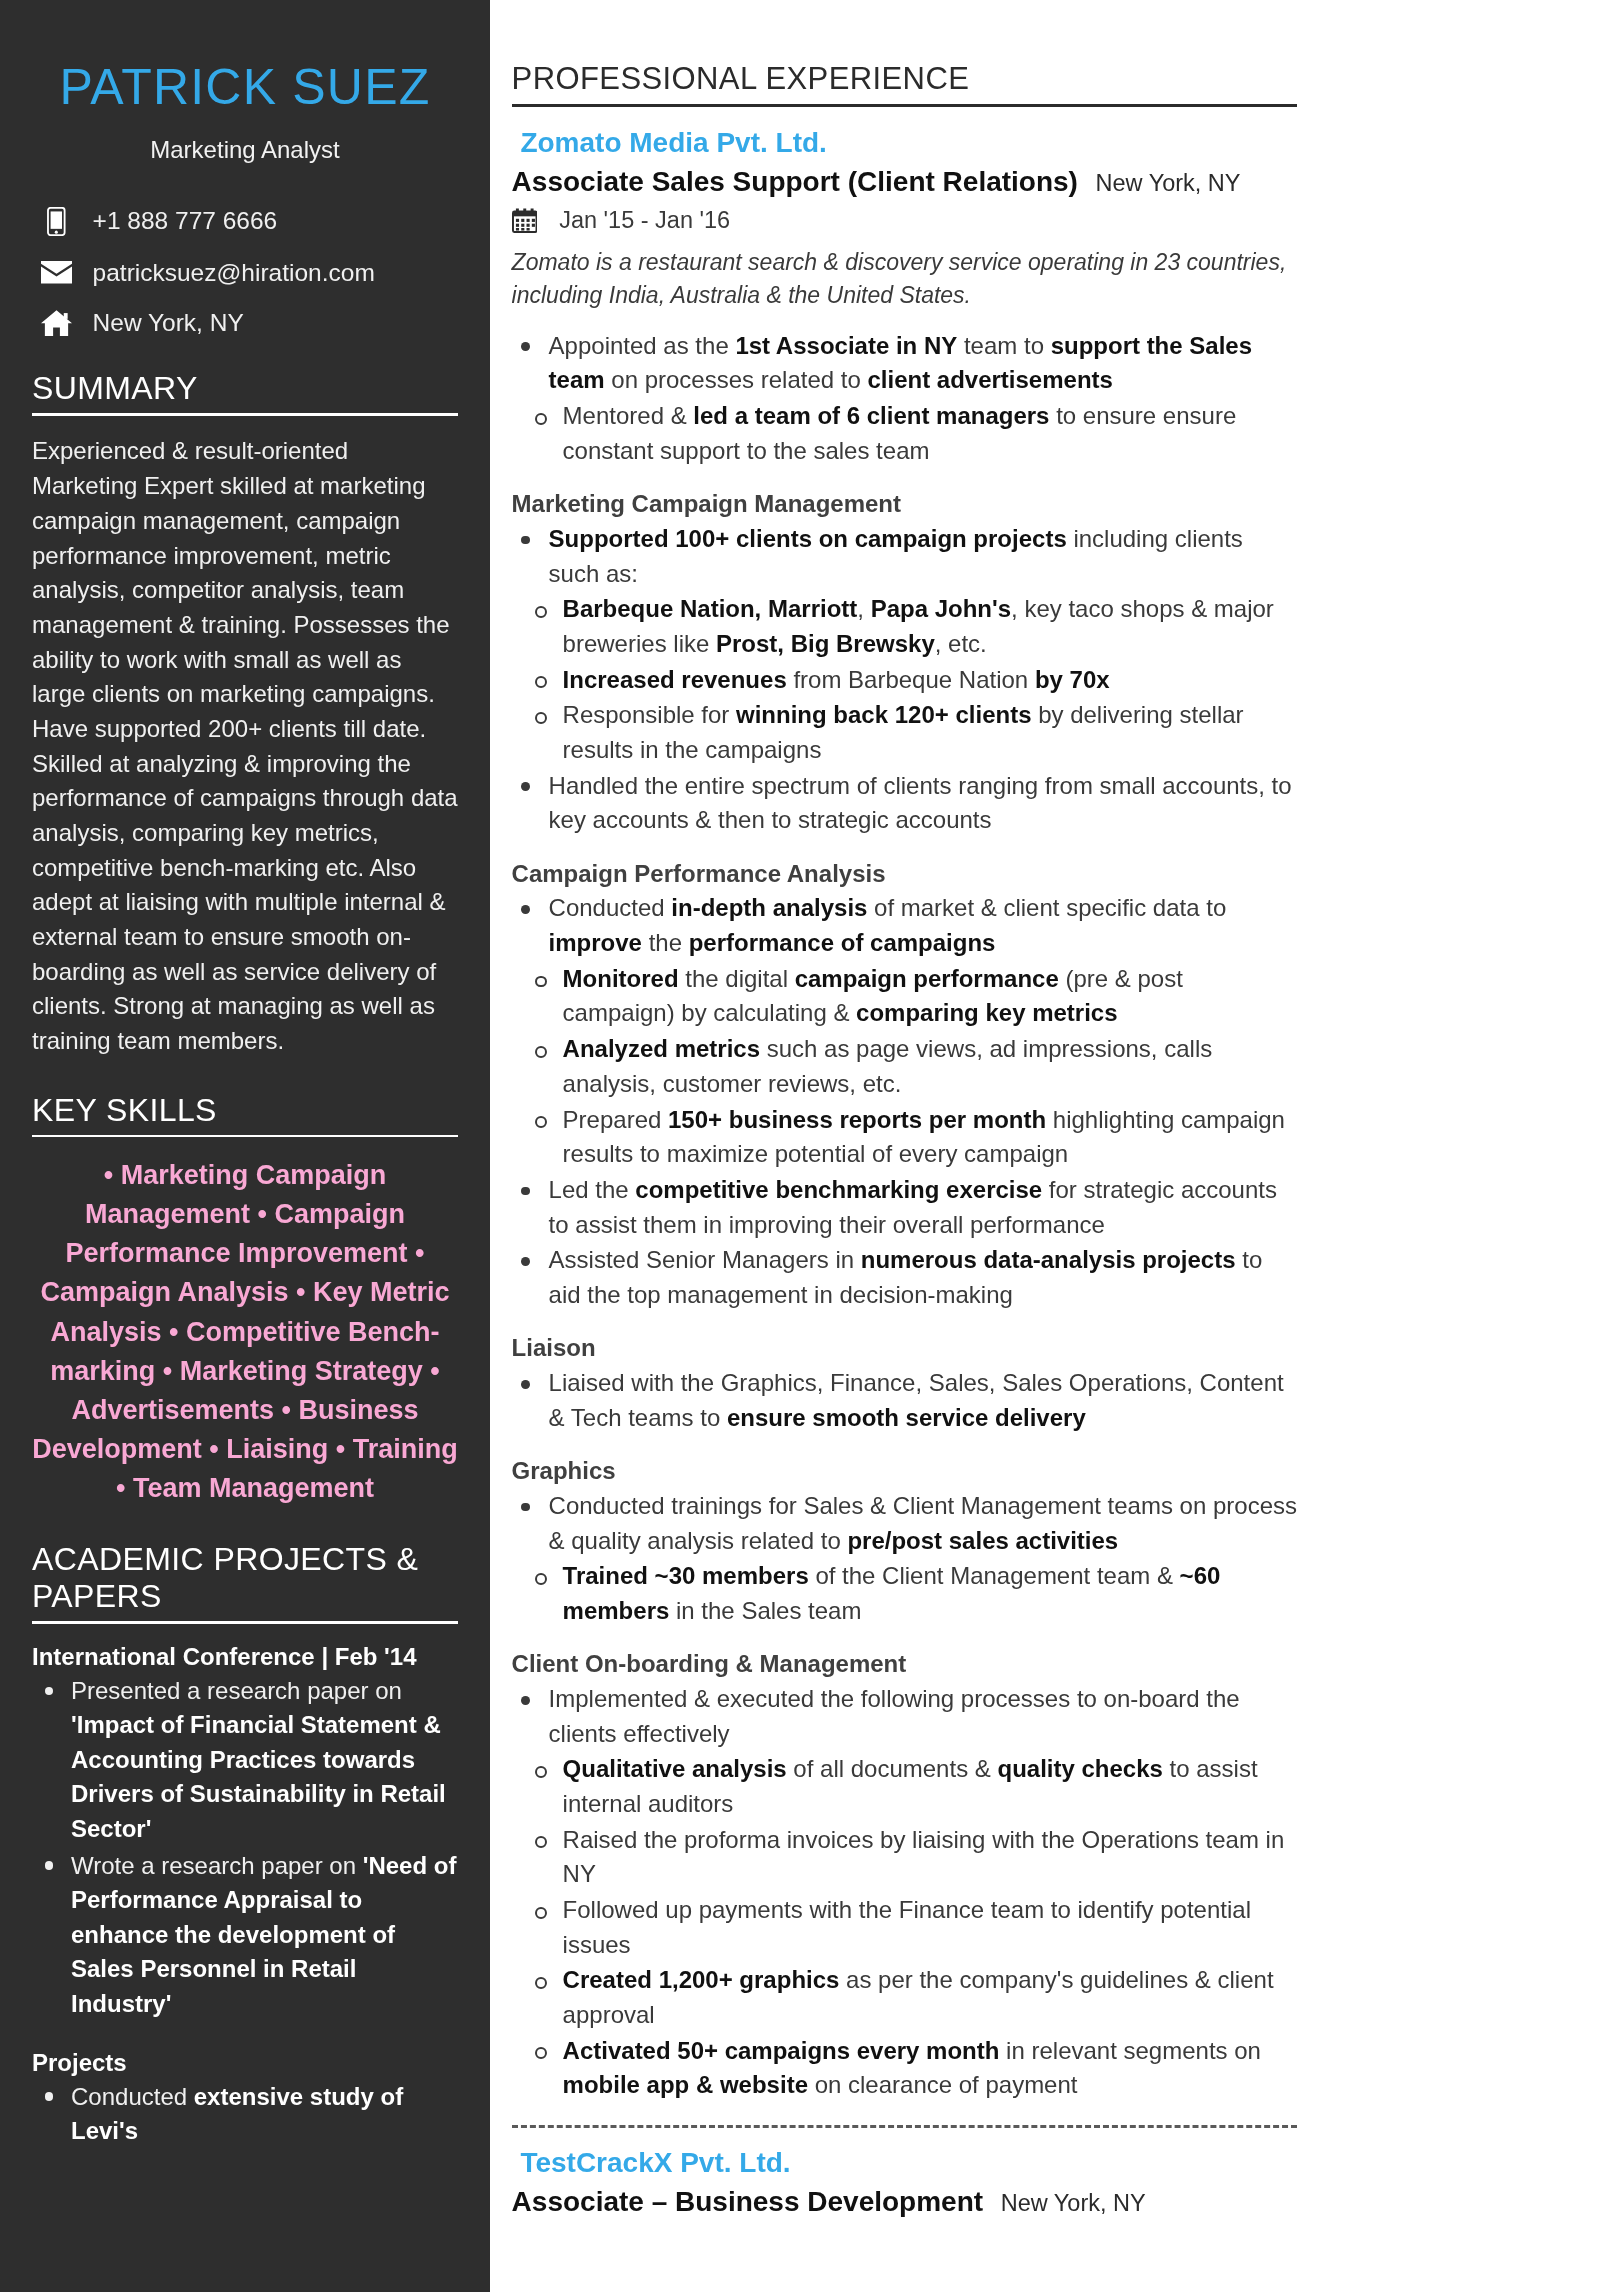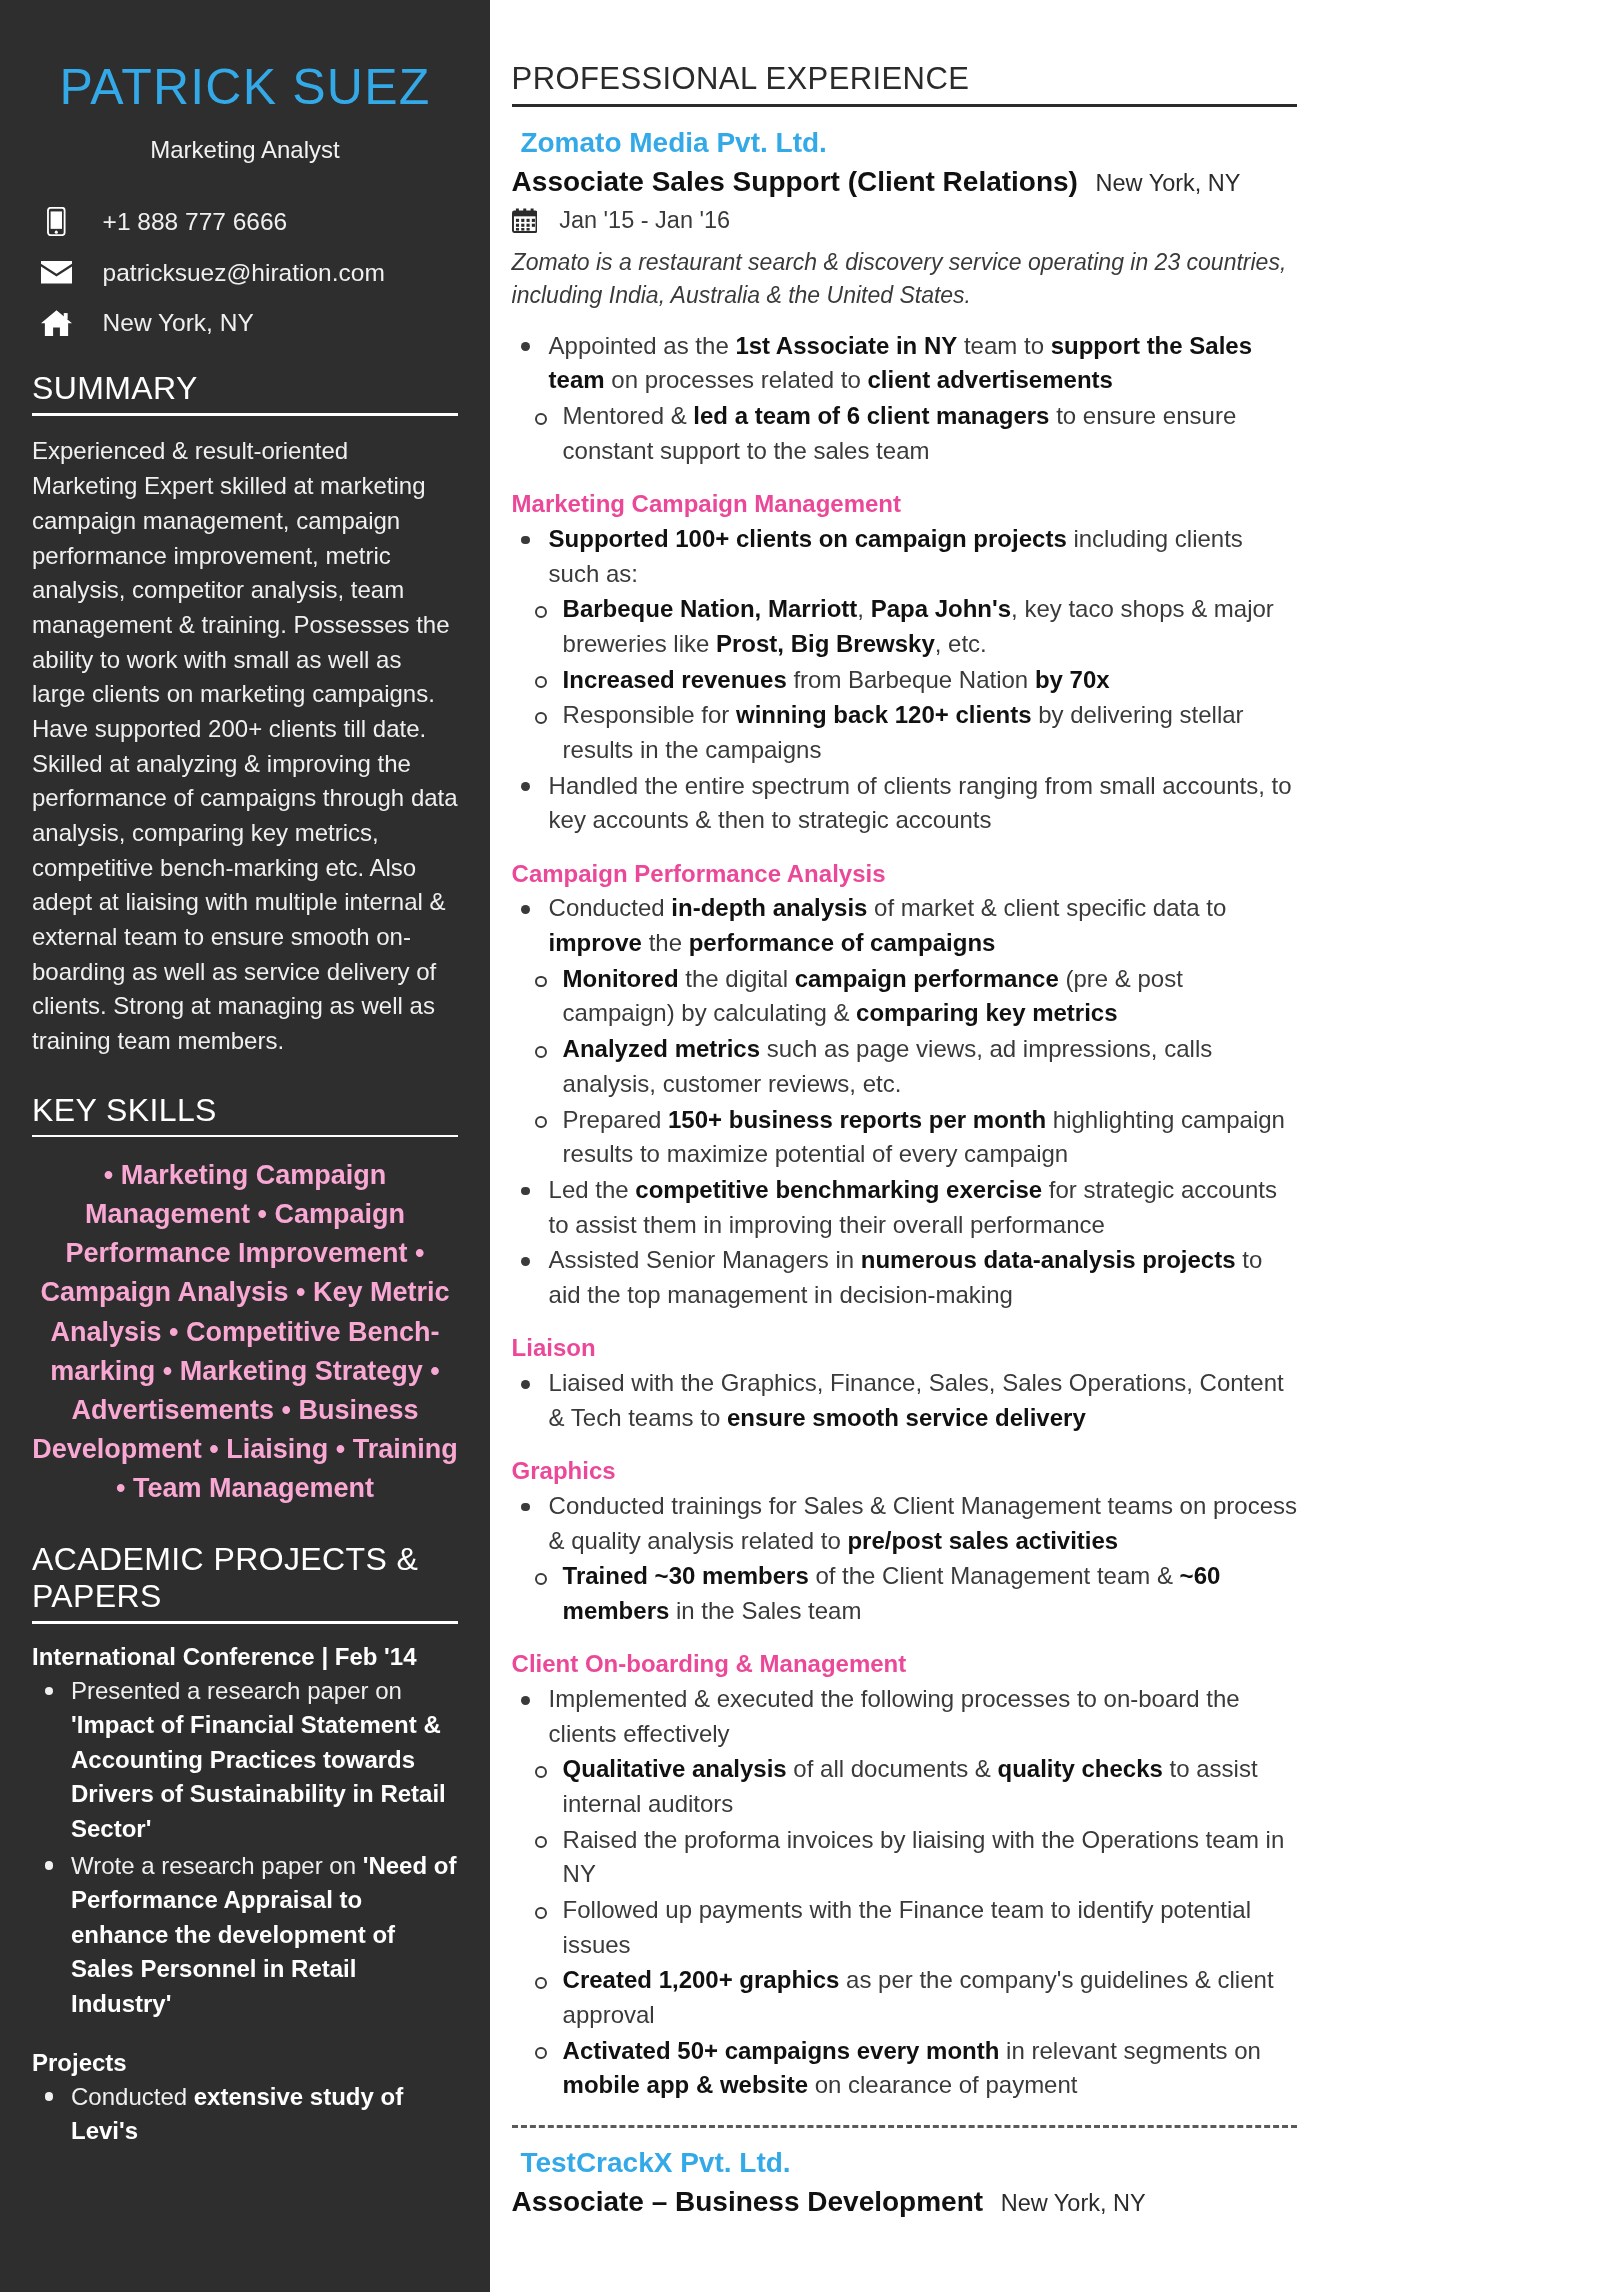--- a/index.html
+++ b/index.html
@@ -37,24 +37,22 @@
     font-size: 24px;
     color: #f2f2f2;
     text-align: center;
     margin-top: 22.5px;
     font-weight: 400;
   }
 
   .contact-list { margin-top: 43px; }
   .contact-row {
     display: flex;
-    align-items: center;
     margin-bottom: 22.5px;
     padding-left: 3.9px;
-    gap: 10px;
   }
   .contact-ico {
     width: 41px;
     min-width: 41px;
     display: flex;
     align-items: center;
     justify-content: center;
     color: #ffffff;
   }
   .contact-ico svg { display: block; }
@@ -188,21 +186,21 @@
     font-size: 23px;
     font-style: italic;
     line-height: 1.42;
     color: #3a3a3a;
     margin-bottom: 17.6px;
   }
 
   .subhead {
     font-size: 24px;
     font-weight: bold;
-    color: #ec4899;
+    color: #404040;
     margin-top: 21.6px;
     margin-bottom: 3.9px;
   }
 
   ul.b1 { list-style: none; margin: 0; }
   ul.b1 > li {
     position: relative;
     padding-left: 37px;
     font-size: 24px;
     line-height: 1.445;

